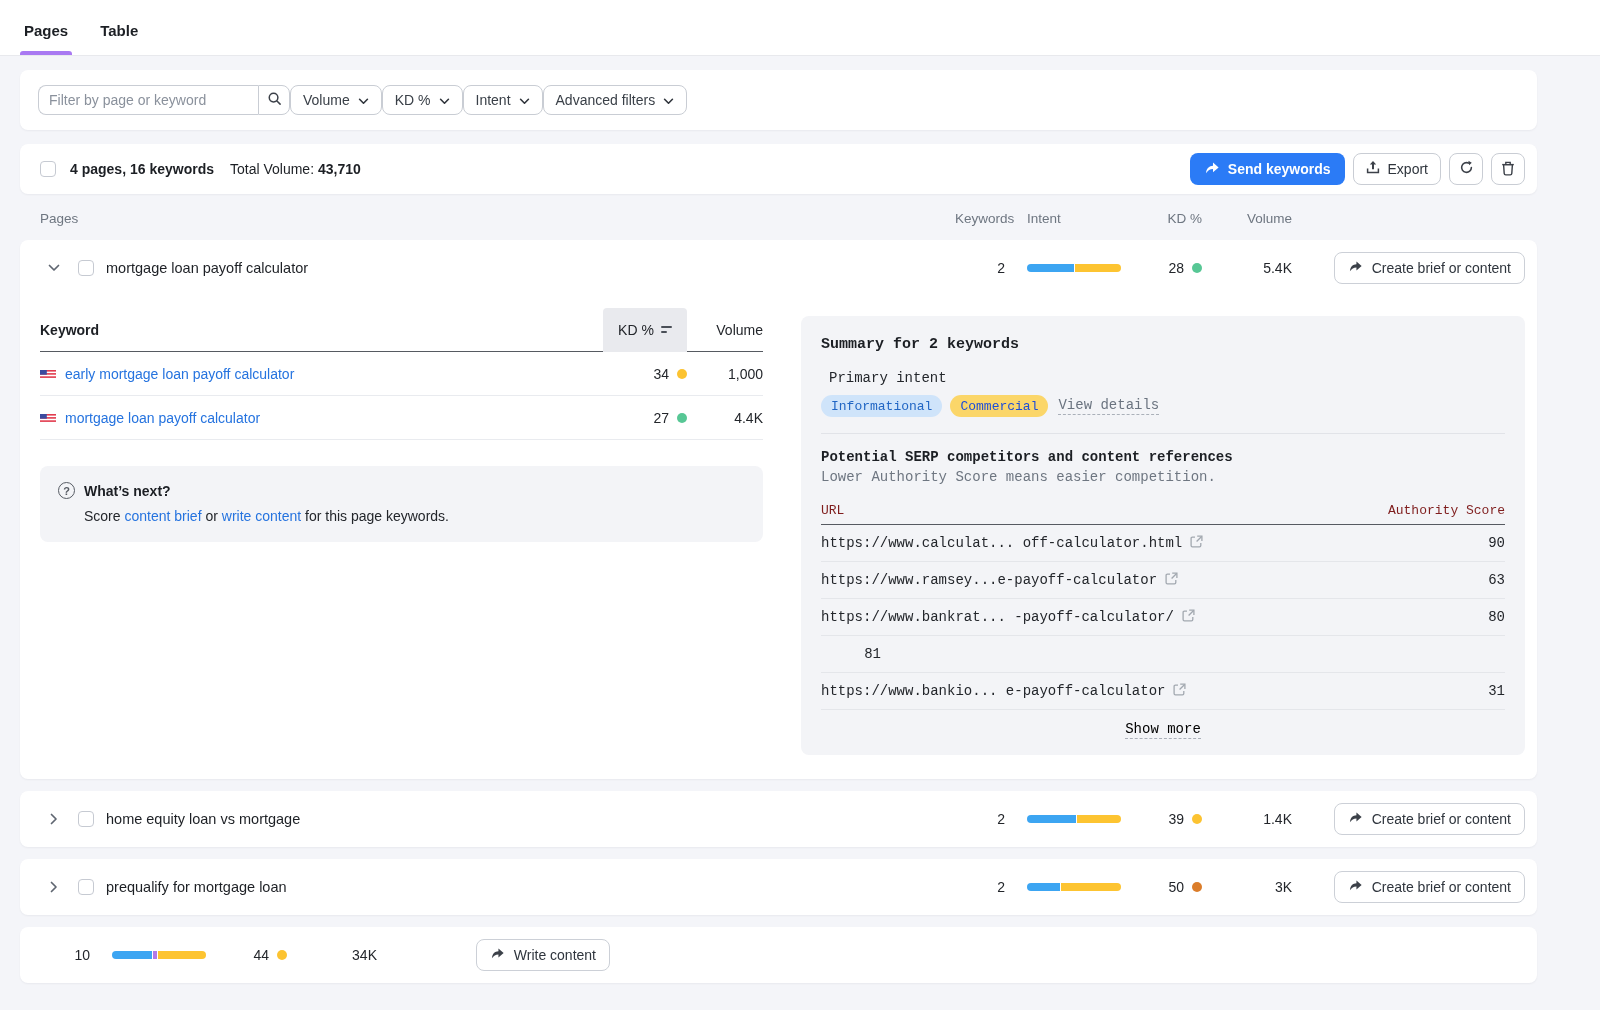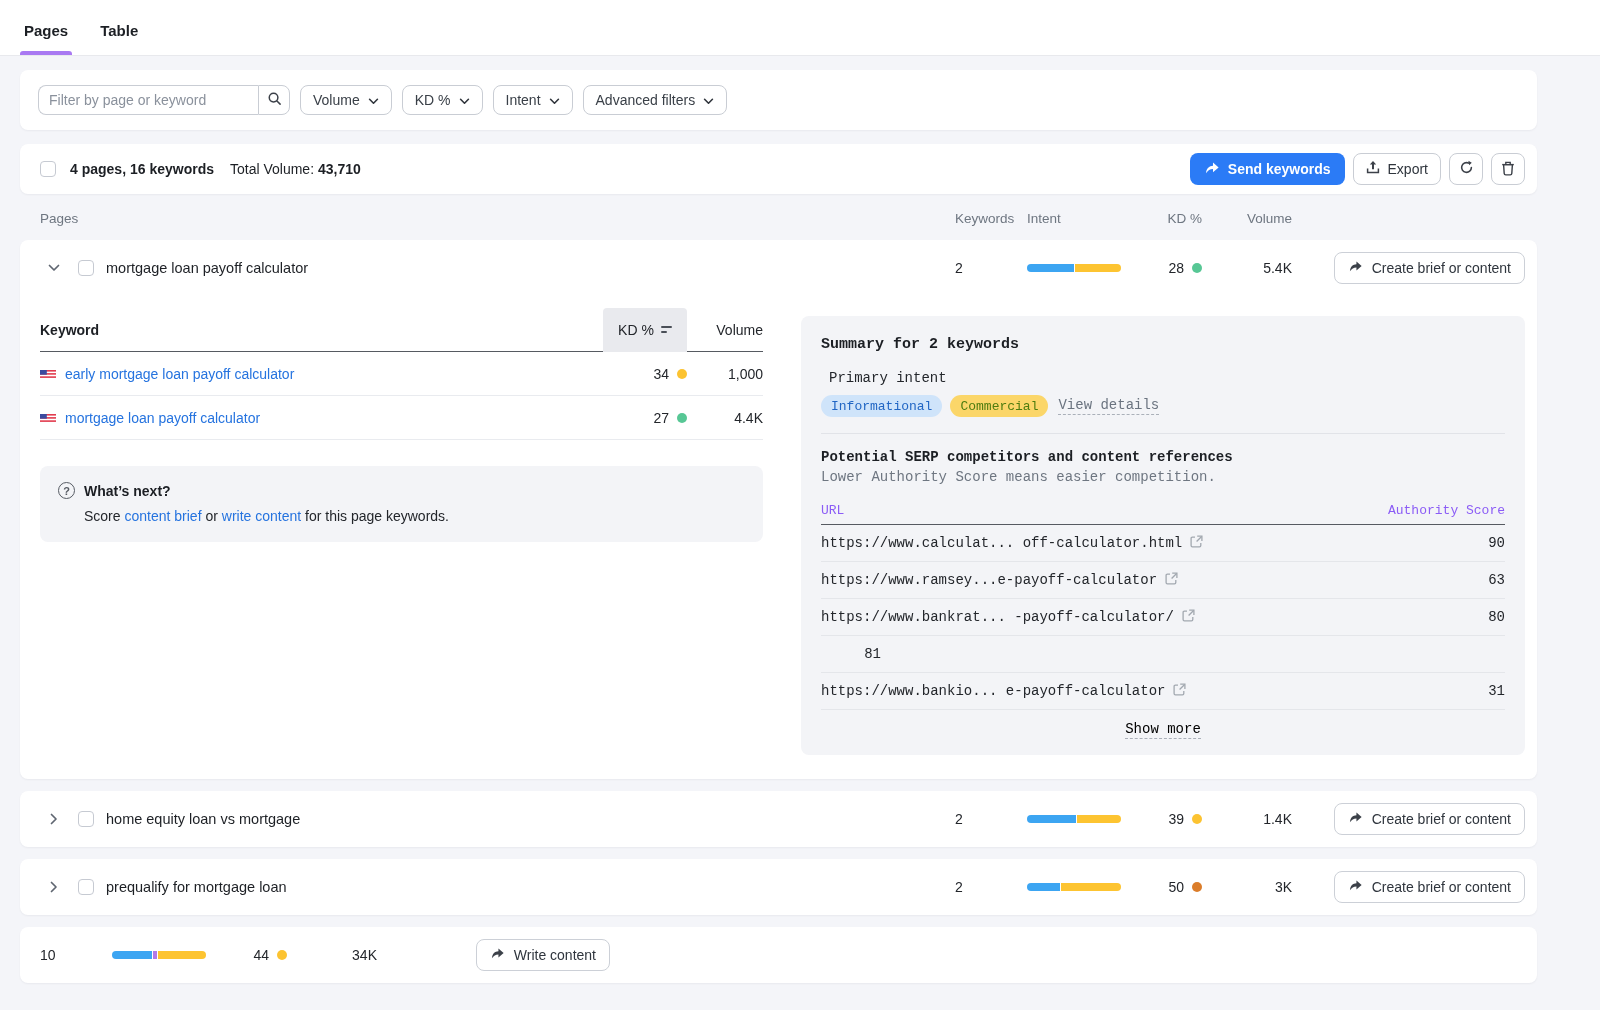--- a/index.html
+++ b/index.html
@@ -13,21 +13,21 @@
     display:flex; align-items:flex-end; padding:0 0 0 20px; }
   .tab { position:relative; font-size:15px; font-weight:700; color:#1c1f24;
     padding:0 4px 16px 4px; margin-right:24px; cursor:pointer; }
   .tab .tab-underline { position:absolute; left:0; right:0; bottom:0; height:4px;
     border-radius:3px 3px 0 0; display:none; }
   .tab.active .tab-underline { display:block; }
   
   .container { width:1517px; margin-left:20px; }
   .card { background:#fff; border-radius:8px; box-shadow:0 1px 2px rgba(16,24,40,.05); }
   
-  .filter-card { margin-top:14px; height:60px; display:flex; align-items:center; padding:0 18px; gap:10px; }
+  .filter-card { margin-top:14px; height:60px; display:flex; align-items:center; padding:0 18px; }
   .search-group { display:flex; height:30px; }
   .search-group input { width:220px; height:30px; border:1px solid #c9cdd4; border-right:none;
     border-radius:8px 0 0 8px; padding:0 10px; font-size:14px; font-family:inherit; color:#23262b; outline:none; }
   .search-group input::placeholder { color:#8a919c; }
   .search-btn { width:32px; height:30px; border:1px solid #c9cdd4; border-radius:0 8px 8px 0;
     background:#fff; display:flex; align-items:center; justify-content:center; cursor:pointer; }
   .drop-btn { height:30px; border:1px solid #c9cdd4; border-radius:8px; background:#fff;
     display:flex; align-items:center; gap:8px; padding:0 12px; font-size:14px; color:#3a4048; cursor:pointer; }
   
   .toolbar-card { margin-top:14px; height:50px; display:flex; align-items:center; padding:0 12px 0 20px; }
@@ -41,21 +41,21 @@
     display:flex; align-items:center; gap:8px; padding:0 14px; cursor:pointer; font-family:inherit; }
   .btn-light { height:32px; background:#fff; border:1px solid #c9cdd4; border-radius:8px; font-size:14px;
     color:#2f353d; display:flex; align-items:center; gap:8px; padding:0 12px; cursor:pointer; font-family:inherit; }
   .btn-icon { width:34px; height:32px; background:#fff; border:1px solid #c9cdd4; border-radius:8px;
     display:flex; align-items:center; justify-content:center; cursor:pointer; }
   
   .colhead { height:40px; margin-top:4px; display:flex; align-items:center; padding:0 12px 0 20px;
     color:#6e7681; font-size:13.5px; }
   .colhead .lbl-pages { flex:1; }
   
-  .col-kw   { width:50px; flex:0 0 auto; }
+  .col-kw   { width:50px; text-align:right; flex:0 0 auto; }
   .col-bar  { width:94px; margin-left:22px; flex:0 0 auto; }
   .col-kd   { width:60px; margin-left:21px; display:flex; justify-content:flex-end; align-items:center; gap:8px; flex:0 0 auto; }
   .col-vol  { width:90px; text-align:right; flex:0 0 auto; }
   .col-act  { width:197px; margin-left:36px; display:flex; justify-content:flex-end; flex:0 0 auto; }
   
   .prow { display:flex; align-items:center; height:56px; padding:0 12px 0 20px; }
   .prow-left { flex:1; display:flex; align-items:center; min-width:0; }
   .chev { width:16px; height:16px; margin-left:6px; display:flex; align-items:center; justify-content:center; cursor:pointer; }
   .prow .cbx { margin-left:16px; }
   .ptitle { margin-left:12px; font-size:14.5px; color:#1d2025; }
@@ -99,21 +99,21 @@
   .pi-label { margin-top:17px; color:#23262b;margin-left:8px; }
   .badge-row { margin-top:9px; display:flex; align-items:center; }
   .badge { height:22px; border-radius:11px; padding:0 10px; font-size:13px; font-weight:500;
     display:inline-flex; align-items:center; }
   .badge + .badge { margin-left:8px; }
   .dashed-link { margin-left:10px; color:#6b7480; border-bottom:1px dashed #aab0b9; padding-bottom:1px; cursor:pointer; }
   .panel hr { border:none; border-top:1px solid #e1e3e8; margin:16px 0 15px 0; }
   .serp-title { font-weight:700; color:#1c1f24; }
   .serp-sub { margin-top:4px; color:#6e7681; }
   .urlhead { margin-top:12px; display:flex; align-items:center; height:28px;
-    border-bottom:1px solid #565a61; color:#8b5cf6; font-size:13px; }
+    border-bottom:1px solid #565a61; color:#7f1d1d; font-size:13px; }
   .urlhead .uh-url { flex:1; }
   .urlrow { display:flex; align-items:center; height:37px; border-bottom:1px solid #e4e6ea; }
   .urlrow .u-link { flex:1; display:flex; align-items:center; gap:8px; color:#23262b; cursor:pointer; }
   .urlrow .u-score { width:60px; text-align:right; color:#23262b; }
   .showmore-wrap { display:flex; justify-content:center; margin-top:11px; }
   .showmore { color:#000000; border-bottom:1px dashed #aab0b9; padding-bottom:1px; cursor:pointer; }
 </style>
 </head>
 <body>
 
@@ -324,21 +324,21 @@
           </div>
           <div class="wn-body"><span>Score </span><a>content brief</a><span> or </span><a>write content</a><span> for this page keywords.</span></div>
         </div>
       </div>
 
       <div class="panel">
         <div class="panel-title">Summary for 2 keywords</div>
         <div class="pi-label">Primary intent</div>
         <div class="badge-row">
           <span class="badge" style="background: rgb(207, 228, 250); color: rgb(33, 102, 196);">Informational</span>
-          <span class="badge" style="background: rgb(251, 214, 105); color: #4d7c0f;">Commercial</span>
+          <span class="badge" style="background: rgb(251, 214, 105); color: #1d4ed8;">Commercial</span>
           <span class="dashed-link">View details</span>
         </div>
         <hr>
         <div class="serp-title">Potential SERP competitors and content references</div>
         <div class="serp-sub">Lower Authority Score means easier competition.</div>
         <div class="urlhead">
           <span class="uh-url">URL</span>
           <span>Authority Score</span>
         </div>
 

